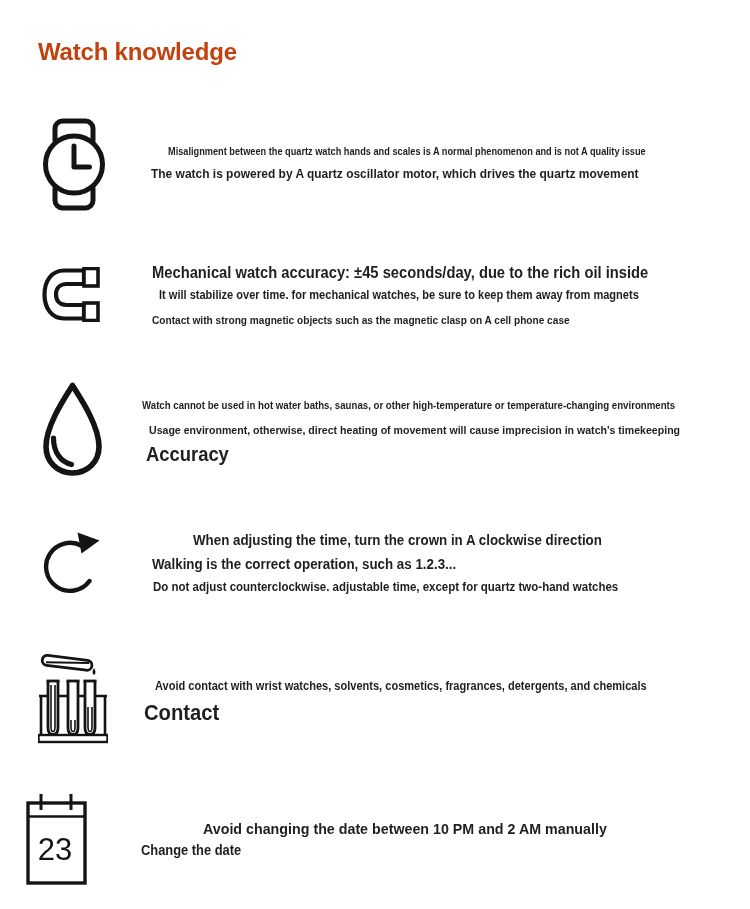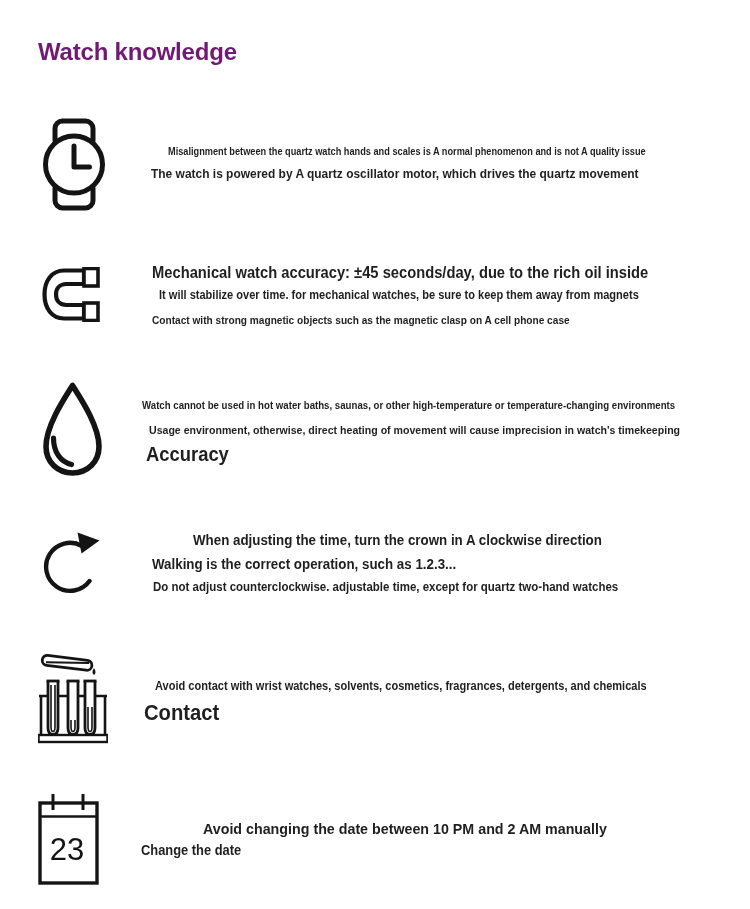--- a/index.html
+++ b/index.html
@@ -2,36 +2,36 @@
 <html><head>
 <meta charset="utf-8">
 <style>
   html,body { margin:0; padding:0; background:#ffffff; }
   .page {
     position:relative; width:750px; height:909px; background:#ffffff;
     font-family:"Liberation Sans", sans-serif; overflow:hidden;
   }
   .title {
     position:absolute; left:38px; top:38px; margin:0;
-    font-size:24px; font-weight:bold; color:#701a75; white-space:nowrap;
+    font-size:24px; font-weight:bold; color:#c2410c; white-space:nowrap;
     letter-spacing:-0.2px;
   }
   .icon { position:absolute; }
   .icon svg { display:block; width:100%; height:100%; }
   .ln {
     position:absolute; white-space:nowrap; font-weight:bold; color:#1f1f1f;
     line-height:1.1; transform:scaleX(0.92); transform-origin:0 50%;
   }
   
   .i1 { left:42px; top:118px; width:64px; height:93px; }
   .i2 { left:41px; top:267px; width:64px; height:55px; }
   .i3 { left:39px; top:381px; width:67px; height:96px; }
   .i4 { left:43px; top:527px; width:57px; height:77px; }
   .i5 { left:38px; top:652px; width:70px; height:92px; }
-  .i6 { left:38px; top:793px; width:61px; height:92px; }
+  .i6 { left:26px; top:793px; width:61px; height:92px; }
   
   .l11 { left:168px; top:146px; font-size:10px; }
   .l12 { left:151px; top:167px; font-size:13px; }
   .l21 { left:152px; top:264px; font-size:16px; }
   .l22 { left:159px; top:289px; font-size:12px; }
   .l23 { left:152px; top:314px; font-size:11px; }
   .l31 { left:142px; top:400px; font-size:10.5px; }
   .l32 { left:149px; top:424px; font-size:11.5px; }
   .l33 { left:146px; top:443px; font-size:20px; }
   .l41 { left:193px; top:533px; font-size:14.5px; }

